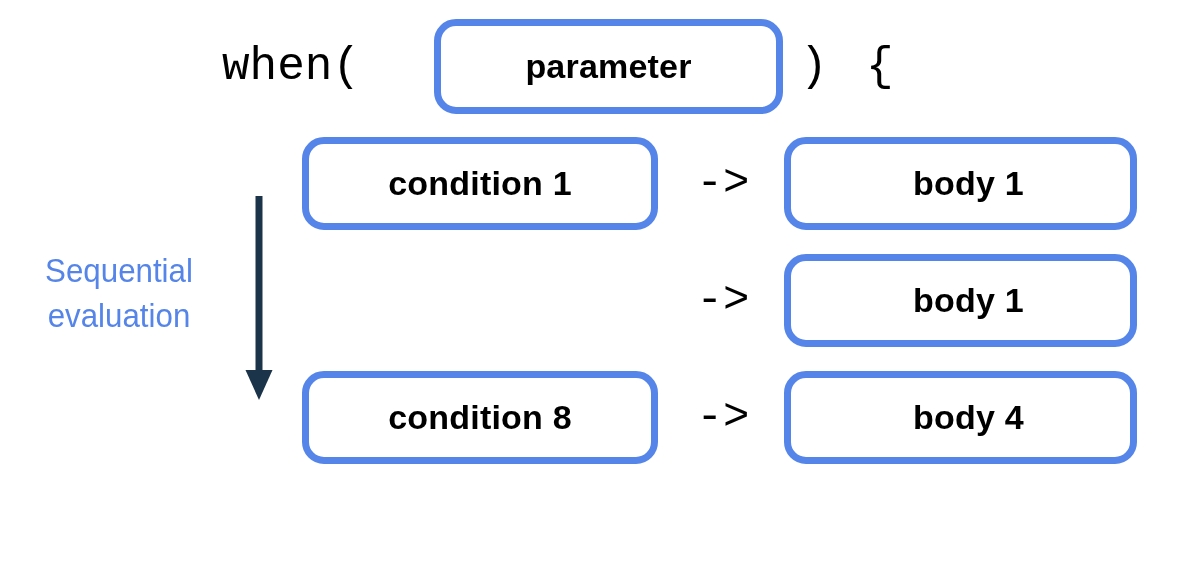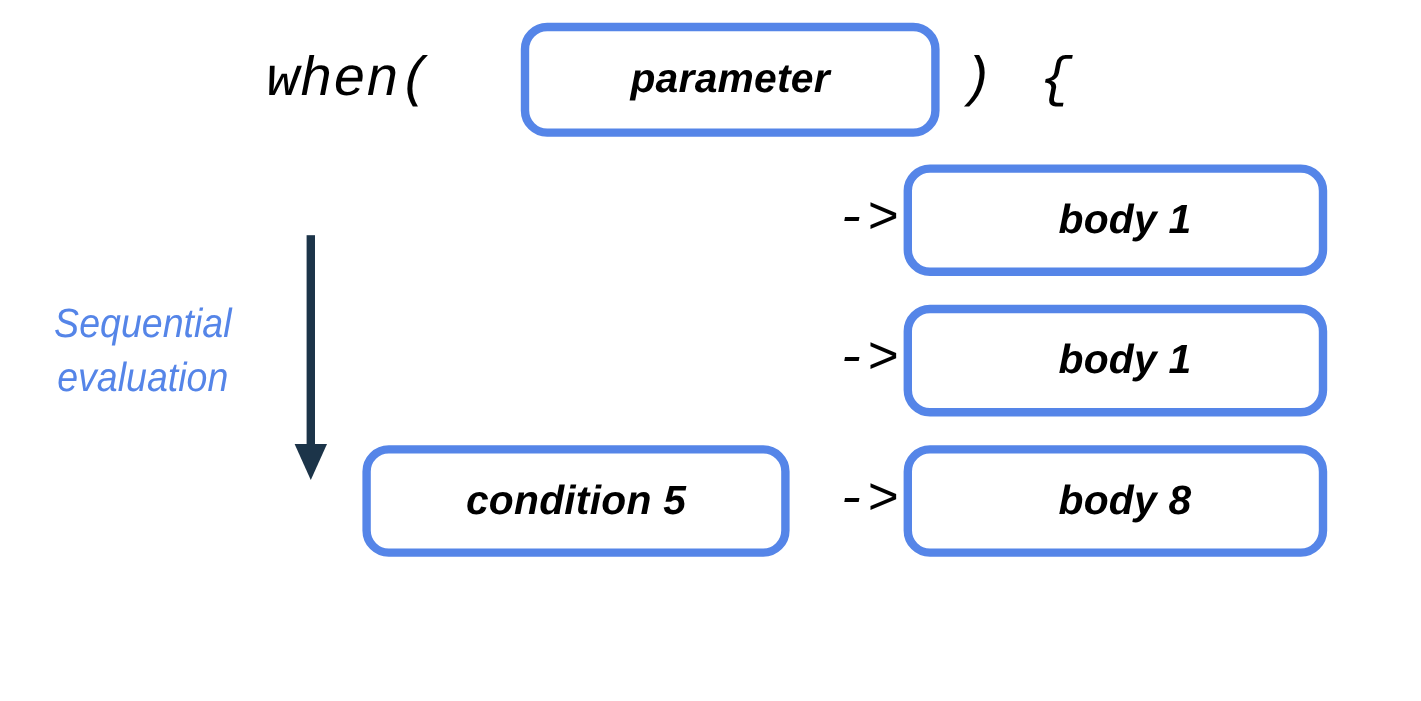--- a/index.html
+++ b/index.html
@@ -9,21 +9,20 @@
   }
   body {
     font-family: "Liberation Sans", sans-serif;
   }
   #canvas {
     position: relative;
     width: 1184px;
     height: 492px;
     background: #ffffff;
     overflow: hidden;
-    font-style: italic;
   }
 
   
   .code-text {
     position: absolute;
     font-family: "Liberation Mono", "DejaVu Sans Mono", monospace;
     font-size: 46px;
     line-height: 1;
     color: #000000;
     white-space: pre;
@@ -59,21 +58,21 @@
     left: 434px;  top: 19px;
     width: 349px; height: 95px;
   }
 
   .cond-box {
     left: 302px;
     width: 356px;
     height: 93px;
   }
   .body-box {
-    left: 753px;
+    left: 784px;
     width: 353px;
     height: 93px;
     padding-left: 16px;
   }
   .row-1 { top: 137px; }
   .row-2 { top: 254px; }
   .row-3 { top: 371px; }
 
   
   .arrow-glyph {
@@ -124,36 +123,39 @@
   <div class="code-text" id="when-keyword">when(</div>
 
   <div class="rbox" id="box-parameter">
     <span class="rbox-label">parameter</span>
   </div>
 
   <div class="code-text" id="paren-close">)</div>
 
   <div class="code-text" id="brace-open">{</div>
 
+  <div class="rbox cond-box row-1">
+    <span class="rbox-label">condition 1</span>
+  </div>
   <div class="arrow-glyph row-1" style="top:137px;">-&gt;</div>
   <div class="rbox body-box row-1">
     <span class="rbox-label">body 1</span>
   </div>
 
   <div class="arrow-glyph" style="top:254px;">-&gt;</div>
   <div class="rbox body-box row-2">
     <span class="rbox-label">body 1</span>
   </div>
 
   <div class="rbox cond-box row-3">
-    <span class="rbox-label">condition 5</span>
+    <span class="rbox-label">condition 8</span>
   </div>
   <div class="arrow-glyph" style="top:371px;">-&gt;</div>
   <div class="rbox body-box row-3">
-    <span class="rbox-label">body 8</span>
+    <span class="rbox-label">body 4</span>
   </div>
 
   <div id="sequential-caption">
     <span class="cap-line">Sequential</span>
     <span class="cap-line">evaluation</span>
   </div>
 
   <svg id="sequential-arrow" viewBox="0 0 42 212">
     <rect x="17.5" y="4" width="7" height="178" fill="#1c3449"></rect>
     <polygon points="7.5,178 34.5,178 21,208" fill="#1c3449"></polygon>

